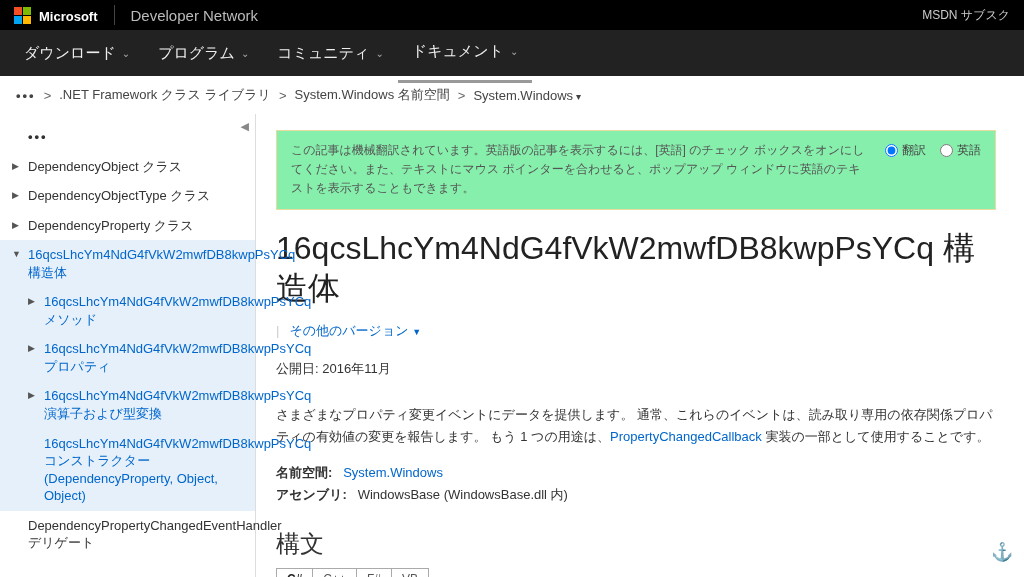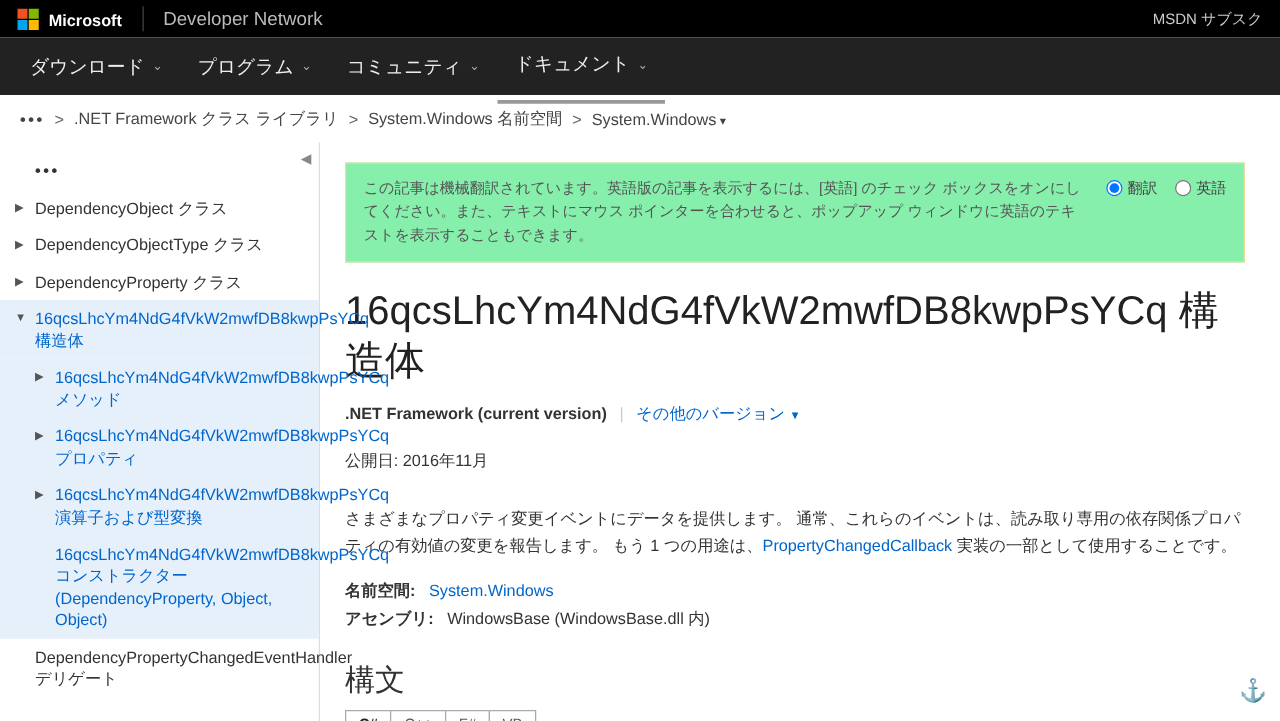--- a/index.html
+++ b/index.html
@@ -159,21 +159,20 @@
         <label>
             <input type="radio" name="lang" style="">
             <span>英語</span>
           </label>
       </div>
     </div>
 
     <h1 class="page-title">16qcsLhcYm4NdG4fVkW2mwfDB8kwpPsYCq 構造体</h1>
 
     <div class="version-row">
-      <span class="current">.NET Framework (current version)</span>
       <span class="vdiv">|</span>
       <span class="other"><span>その他のバージョン</span> <span style="font-size:9px;">▼</span></span>
     </div>
 
     <p class="pubdate">公開日: 2016年11月</p>
 
     <p class="desc">
       <span>さまざまなプロパティ変更イベントにデータを提供します。 通常、これらのイベントは、読み取り専用の依存関係プロパティの有効値の変更を報告します。 もう 1 つの用途は、</span><a href="#">PropertyChangedCallback</a><span> 実装の一部として使用することです。</span>
     </p>
 

